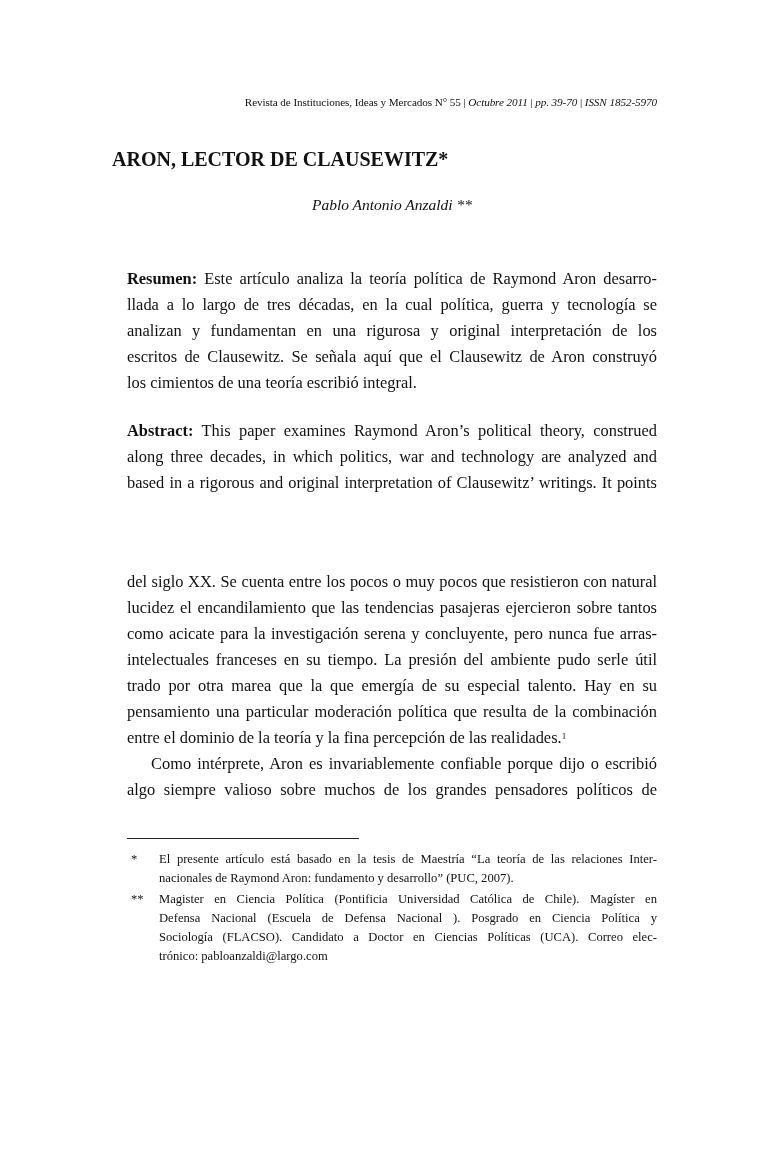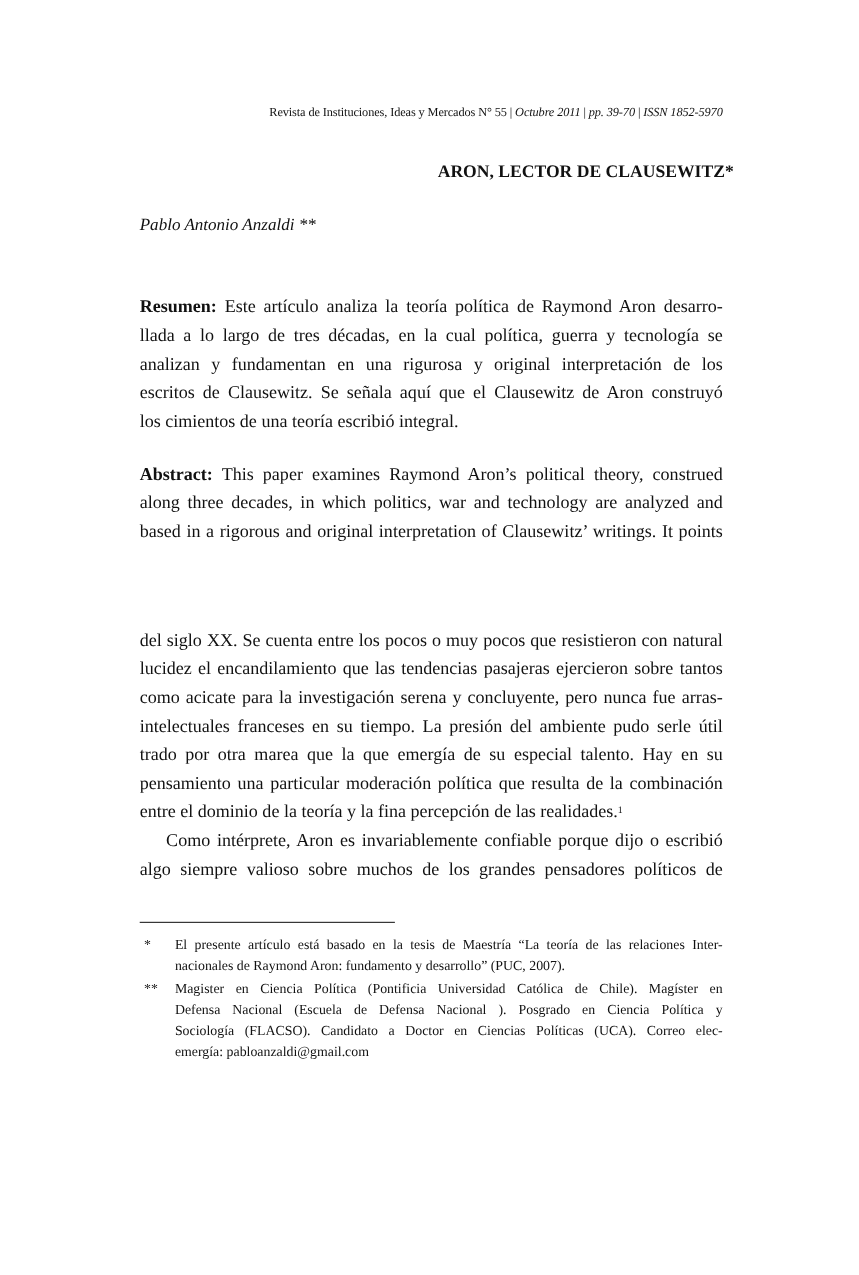--- a/index.html
+++ b/index.html
@@ -1,21 +1,21 @@
 <!DOCTYPE html>
 <html><head>
 <meta charset="utf-8">
 <style>
   html, body { margin: 0; padding: 0; background: #ffffff; }
   body { width: 781px; height: 1159px; position: relative; overflow: hidden; color: #111; font-family: "Liberation Serif", "DejaVu Serif", serif; }
   .page { position: absolute; left: 0; top: 0; width: 781px; height: 995px; padding-left: 14px; }
   .running-head { position: absolute; left: 140px; width: 517px; top: 96px; text-align: right; font-size: 11.2px; letter-spacing: -0.1px; white-space: nowrap; }
   .running-head i { font-style: italic; }
-  .title { position: absolute; left: 137px; width: 530px; top: 148px; text-align: right; font-weight: bold; font-size: 16px; }
-  .author { position: absolute; left: 127px; width: 530px; top: 196px; font-style: italic; font-size: 15.5px; }
+  .title { position: absolute; left: 112px; width: 530px; top: 148px; text-align: left; font-weight: bold; font-size: 20px; }
+  .author { position: absolute; left: 127px; width: 530px; top: 196px; text-align: center; font-style: italic; font-size: 15.5px; }
   .block { position: absolute; left: 127px; width: 530px; font-size: 16.4px; line-height: 26px; text-align: justify; }
   .block .line { display: block; text-align: justify; text-align-last: justify; white-space: nowrap; height: 26px; }
   .block .line.last { text-align-last: left; }
   .block .line.indent { padding-left: 24px; }
   .resumen { top: 266px; }
   .abstract { top: 418px; }
   .body-text { top: 569px; }
   sup { font-size: 9px; vertical-align: top; position: relative; top: -2px; }
   .rule { position: absolute; left: 127px; top: 838px; width: 232px; height: 1px; background: #222; }
   .footnotes { position: absolute; left: 127px; width: 530px; top: 850px; font-size: 12.6px; line-height: 19px; }
@@ -68,17 +68,17 @@
     <div class="fn fn1">
       <span class="marker">*</span>
       <span class="line">El presente artículo está basado en la tesis de Maestría “La teoría de las relaciones Inter-</span>
       <span class="line last">nacionales de Raymond Aron: fundamento y desarrollo” (PUC, 2007).</span>
     </div>
     <div class="fn fn2">
       <span class="marker">**</span>
       <span class="line">Magister en Ciencia Política (Pontificia Universidad Católica de Chile). Magíster en</span>
       <span class="line">Defensa Nacional (Escuela de Defensa Nacional ). Posgrado en Ciencia Política y</span>
       <span class="line">Sociología (FLACSO). Candidato a Doctor en Ciencias Políticas (UCA). Correo elec-</span>
-      <span class="line last">emergía: pabloanzaldi@gmail.com</span>
+      <span class="line last">trónico: pabloanzaldi@largo.com</span>
     </div>
   </div>
 
 </div>
 
 </body></html>

